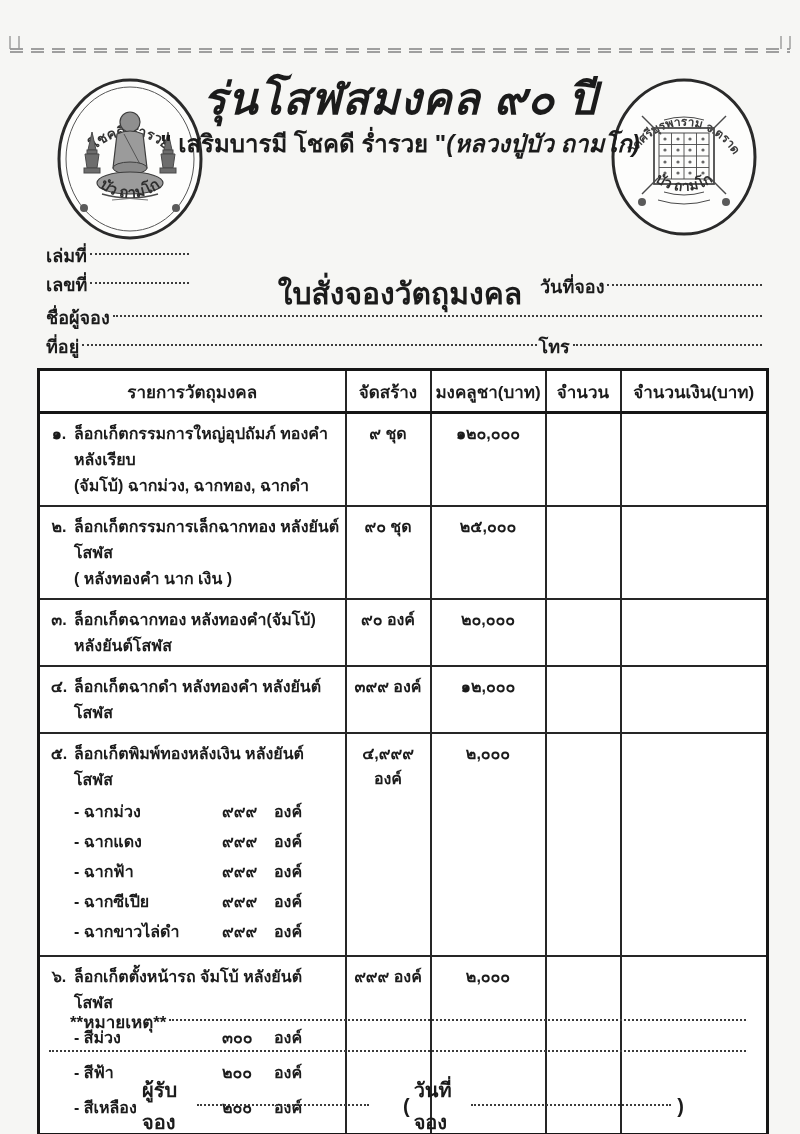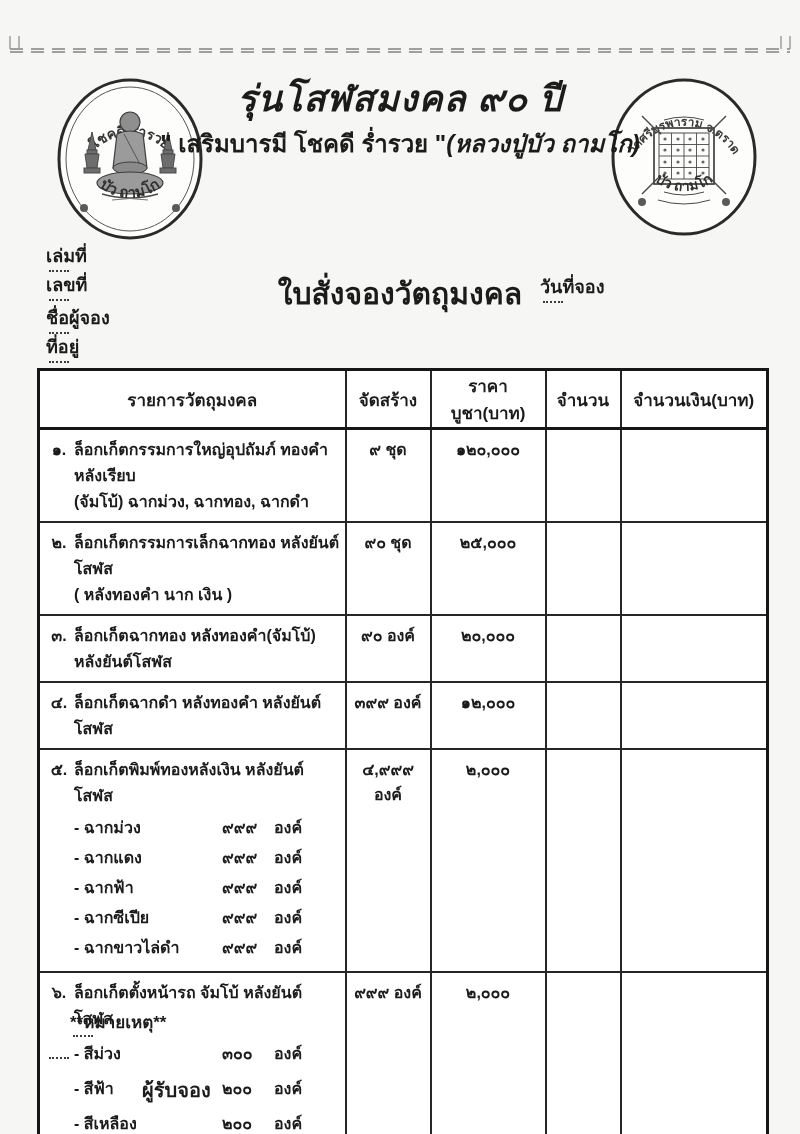--- a/index.html
+++ b/index.html
@@ -19,31 +19,31 @@
     -webkit-mask:linear-gradient(#000 2px,transparent 2px,#000 3px);
             mask:linear-gradient(#000 0 2px,transparent 2px 3px,#000 3px 5px);
     opacity:.8;
   }
   .corner-mark{position:absolute;top:36px;width:7px;height:13px;
     border-left:2px solid #9a9a9a;border-right:2px solid #9a9a9a;opacity:.7;}
   .corner-mark.left{left:9px;} .corner-mark.right{right:9px;}
 
   
   .hdr{position:absolute;left:0;right:0;top:72px;text-align:center;}
-  .hdr-title{font-size:36px;line-height:54px;font-weight:900;font-style:italic;letter-spacing:1px;}
+  .hdr-title{font-size:44px;line-height:54px;font-weight:900;font-style:italic;letter-spacing:1px;}
   .hdr-sub{font-size:24px;line-height:32px;font-weight:800;margin-top:2px;}
   .hdr-sub .monk{font-style:italic;}
   .hdr-purpose{font-size:26px;line-height:32px;font-weight:600;margin-top:1px;}
   .hdr-temple{font-size:17px;line-height:22px;font-weight:700;margin-top:2px;}
   .emblem{position:absolute;top:76px;}
   .emblem.left{left:54px;} .emblem.right{right:40px;}
 
   
   .dots{flex:1;border-bottom:2px dotted #3c3c3c;margin:0 2px 3px 3px;min-width:20px;}
-  .frow{position:absolute;display:flex;align-items:flex-start;font-size:18px;font-weight:700;flex-direction:column;}
+  .frow{position:absolute;display:flex;align-items:center;font-size:18px;font-weight:700;}
   .f-book{left:46px;top:241px;width:145px;}
   .f-number{left:46px;top:270px;width:145px;}
   .form-title{position:absolute;left:0;right:0;top:254px;text-align:center;
     font-size:30px;font-weight:800;margin-top:16px;}
   .f-date{left:540px;top:272px;right:36px;}
   .f-name{left:46px;top:303px;right:36px;}
   .f-addr{left:46px;top:332px;right:36px;}
   .f-addr .dots.addr{flex:2.4;}
   .f-addr .dots.phone{flex:1;}
 
@@ -223,21 +223,21 @@
           <col class="c1">
           <col class="c2">
           <col class="c3">
           <col class="c4">
           <col class="c5">
         </colgroup>
       <thead>
         <tr>
           <th>รายการวัตถุมงคล</th>
           <th>จัดสร้าง</th>
-          <th>ราคาบูชา(บาท)</th>
+          <th>มงคลูชา(บาท)</th>
           <th>จำนวน</th>
           <th>จำนวนเงิน(บาท)</th>
         </tr>
       </thead>
       <tbody>
           <tr>
             <td class="c-item">
               <div class="item-main">
                 <span class="item-number">๑.</span>
                 <div class="item-lines">

